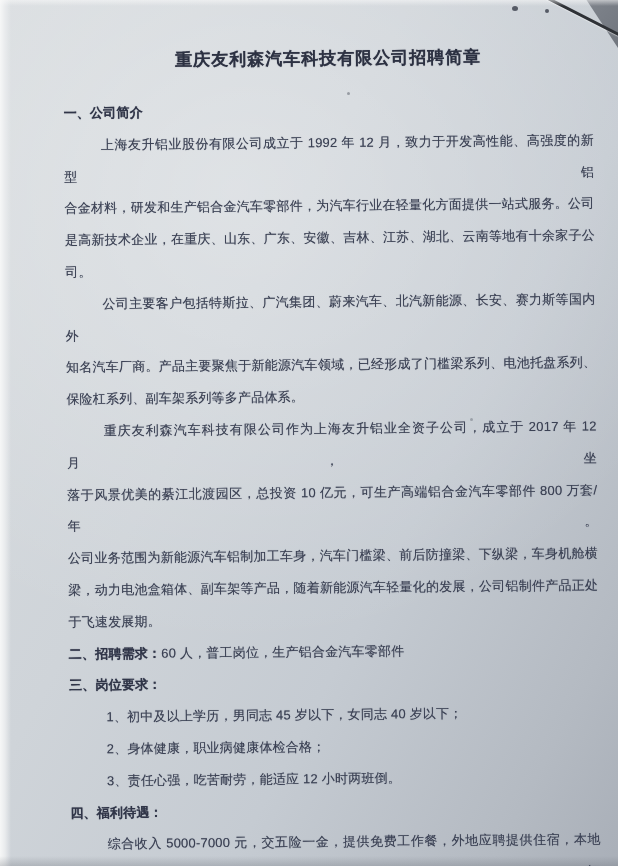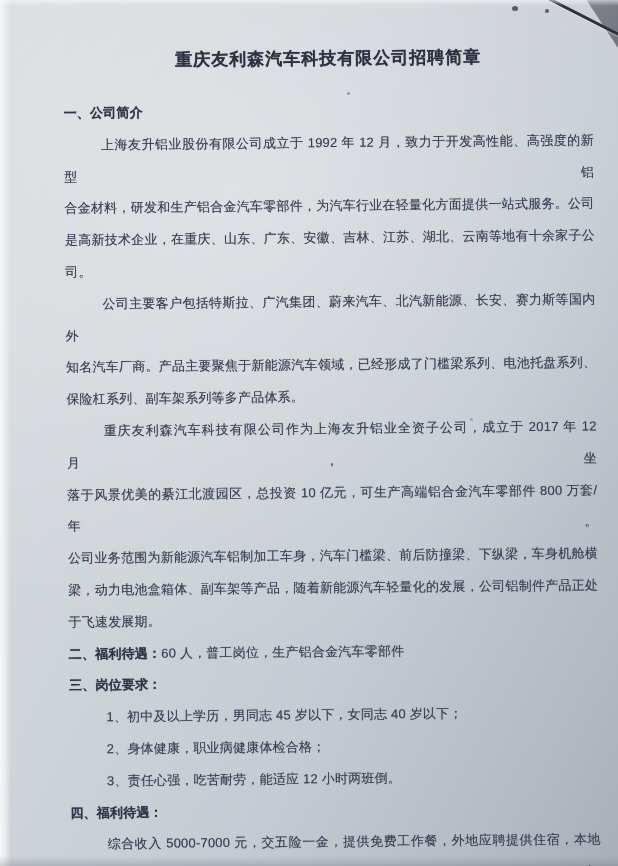--- a/index.html
+++ b/index.html
@@ -87,21 +87,21 @@
     <div class="row jline indent">公司主要客户包括特斯拉、广汽集团、蔚来汽车、北汽新能源、长安、赛力斯等国内外</div>
     <div class="row jline">知名汽车厂商。产品主要聚焦于新能源汽车领域，已经形成了门槛梁系列、电池托盘系列、</div>
     <div class="row">保险杠系列、副车架系列等多产品体系。</div>
 
     <div class="row jline indent">重庆友利森汽车科技有限公司作为上海友升铝业全资子公司，成立于 2017 年 12 月，坐</div>
     <div class="row jline">落于风景优美的綦江北渡园区，总投资 10 亿元，可生产高端铝合金汽车零部件 800 万套/年。</div>
     <div class="row jline">公司业务范围为新能源汽车铝制加工车身，汽车门槛梁、前后防撞梁、下纵梁，车身机舱横</div>
     <div class="row jline">梁，动力电池盒箱体、副车架等产品，随着新能源汽车轻量化的发展，公司铝制件产品正处</div>
     <div class="row">于飞速发展期。</div>
 
-    <div class="row"><span class="bold">二、福利待遇：</span><span>60 人，普工岗位，生产铝合金汽车零部件</span></div>
+    <div class="row"><span class="bold">二、招聘需求：</span><span>60 人，普工岗位，生产铝合金汽车零部件</span></div>
 
     <div class="row bold">三、岗位要求：</div>
     <div class="row item">1、初中及以上学历，男同志 45 岁以下，女同志 40 岁以下；</div>
     <div class="row item">2、身体健康，职业病健康体检合格；</div>
     <div class="row item">3、责任心强，吃苦耐劳，能适应 12 小时两班倒。</div>
 
     <div class="row bold">四、福利待遇：</div>
     <div class="row jline indent">综合收入 5000-7000 元，交五险一金，提供免费工作餐，外地应聘提供住宿，本地綦江</div>
 
   </div>

